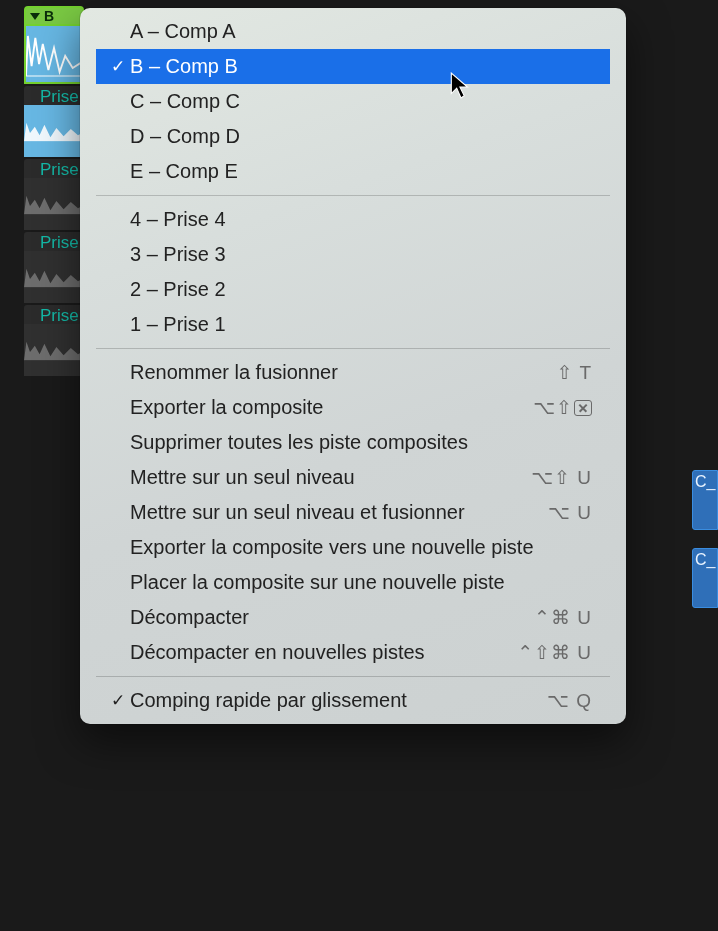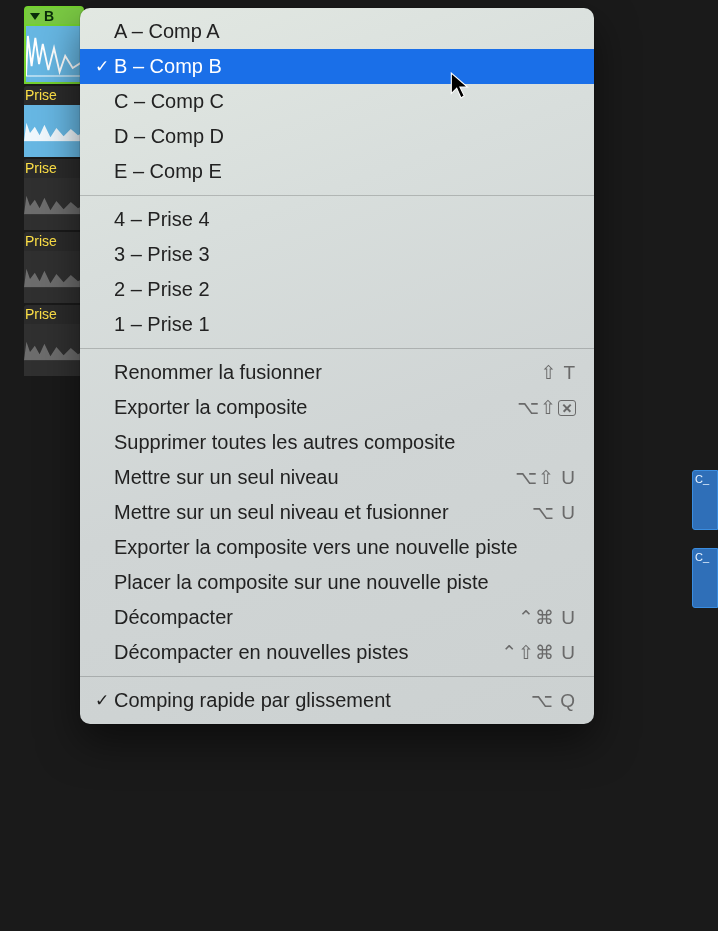--- a/index.html
+++ b/index.html
@@ -58,23 +58,23 @@
     left: 0;
     width: 100%;
     height: 100%;
   }
   .take-row {
     margin-top: 2px;
   }
   .take-label {
     height: 18px;
     background: #2b2b2b;
-    color: #fde047;
-    font-size: 14px;
-    padding: 1px 4px 0 1px;
+    color: #14b8a6;
+    font-size: 17px;
+    padding: 1px 4px 0 16px;
     border-radius: 3px 3px 0 0;
     white-space: nowrap;
     overflow: hidden;
   }
   .take-wave {
     height: 52px;
     background: #303030;
     position: relative;
     overflow: hidden;
   }
@@ -98,37 +98,37 @@
     position: absolute;
     right: 0;
     top: 470px;
     width: 26px;
   }
   .side-region {
     height: 60px;
     background: #2f6fb8;
     border: 1px solid #3a8de0;
     color: #e8f3ff;
-    font-size: 11px;
+    font-size: 16px;
     padding: 2px 2px;
     margin-bottom: 18px;
     border-radius: 3px 0 0 3px;
     box-sizing: border-box;
   }
 
   
   .menu {
     position: absolute;
     top: 8px;
     left: 80px;
     width: 514px;
     background: linear-gradient(160deg, #e2e8e2 0%, #d8dedc 30%, #d0d5d5 60%, #ccd1d1 100%);
     border-radius: 10px;
     box-shadow: 0 18px 40px rgba(0,0,0,0.5), 0 0 0 1px rgba(0,0,0,0.1);
-    padding: 6px 0;
+    padding: 6px 16px;
     backdrop-filter: blur(20px);
   }
   .menu-item {
     display: flex;
     align-items: center;
     padding: 6px 18px 6px 10px;
     color: #222;
     cursor: default;
     position: relative;
   }
@@ -283,21 +283,21 @@
     <span class="menu-label">Renommer la fusionner</span>
     <span class="shortcut">⇧ T</span>
   </div>
   <div class="menu-item">
     <span class="check-col"></span>
     <span class="menu-label">Exporter la composite</span>
     <span class="shortcut">⌥⇧ <span class="del-icon"></span></span>
   </div>
   <div class="menu-item">
     <span class="check-col"></span>
-    <span class="menu-label">Supprimer toutes les autres composite</span>
+    <span class="menu-label">Supprimer toutes les piste composites</span>
     <span class="shortcut"></span>
   </div>
   <div class="menu-item">
     <span class="check-col"></span>
     <span class="menu-label">Mettre sur un seul niveau</span>
     <span class="shortcut">⌥⇧ U</span>
   </div>
   <div class="menu-item">
     <span class="check-col"></span>
     <span class="menu-label">Mettre sur un seul niveau et fusionner</span>

